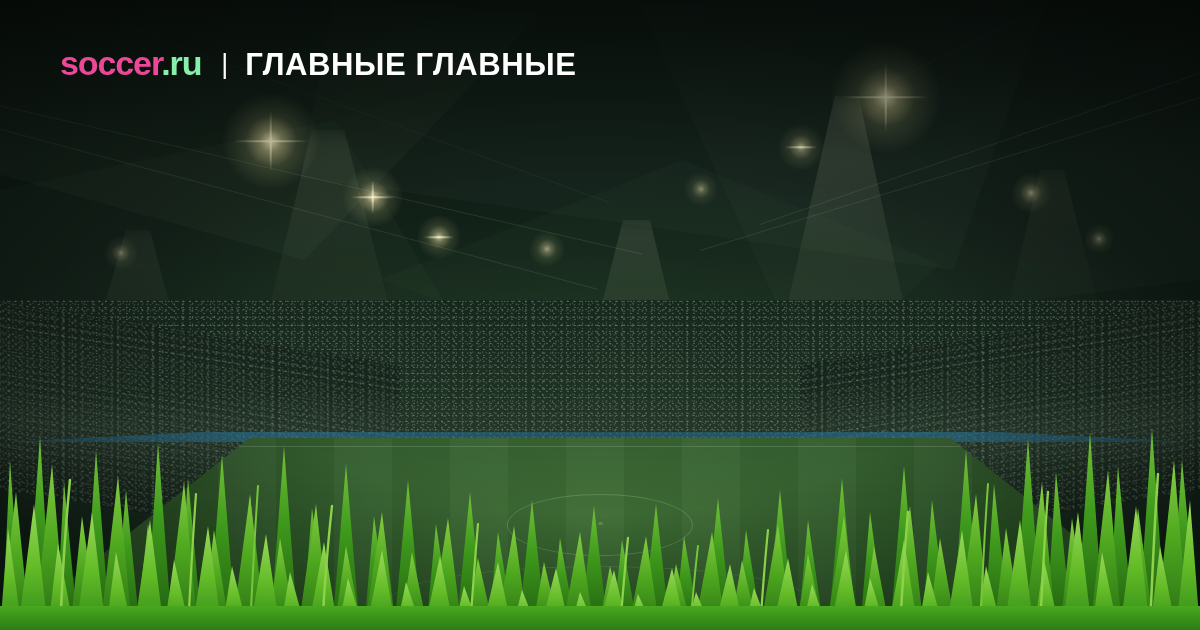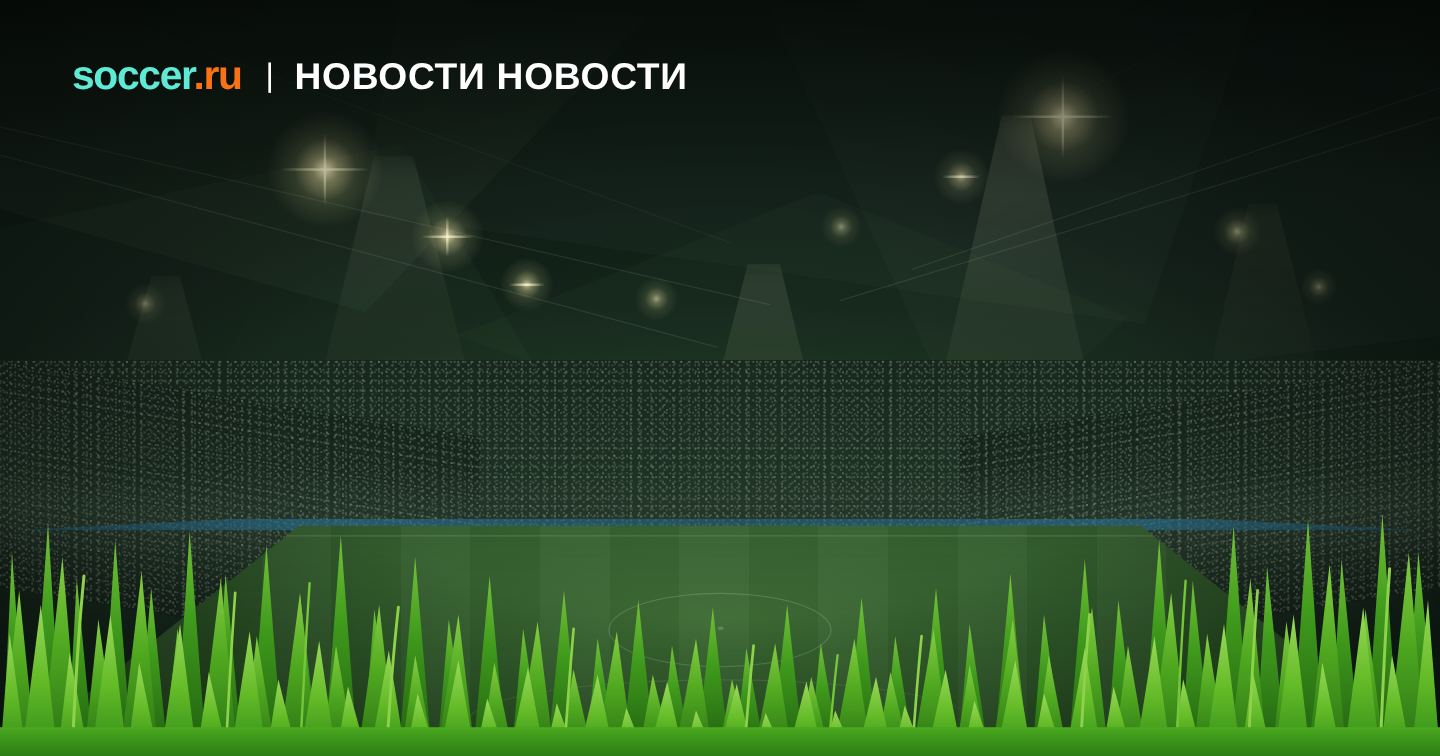--- a/index.html
+++ b/index.html
@@ -161,22 +161,22 @@
   
   .header{
     position:absolute;left:60px;top:46px;
     display:flex;align-items:baseline;gap:0;
     z-index:6;
   }
   .logo{
     font-size:34px;font-weight:bold;letter-spacing:-1.1px;
     line-height:1;white-space:nowrap;
   }
-  .logo .s-green{color:#5eead4;}
-  .logo .s-orange{color:#f97316;margin-top:12px;}
+  .logo .s-green{color:#ec4899;}
+  .logo .s-orange{color:#86efac;margin-top:12px;}
   .sep{
     color:#ffffff;font-size:27px;font-weight:normal;
     margin:0 17px 0 20px;line-height:1;position:relative;top:-2px;
   }
   .kicker{
     color:#ffffff;font-size:31px;font-weight:bold;
     letter-spacing:.6px;line-height:1;white-space:nowrap;
   }
 
   
@@ -437,17 +437,17 @@
         <path d="M980 210 Q984 120 988 64" stroke="#76c63a" stroke-width="2"></path>
       </g>
 
       <rect x="0" y="186" width="1200" height="24" fill="url(#gBase)"></rect>
     </svg>
   </div>
 
   <div class="header">
     <div class="logo"><span class="s-green">soccer</span><span class="s-orange">.ru</span></div>
     <div class="sep">|</div>
-    <div class="kicker">НОВОСТИ НОВОСТИ</div>
+    <div class="kicker">ГЛАВНЫЕ ГЛАВНЫЕ</div>
   </div>
 
 
 </div>
 
 </body></html>

